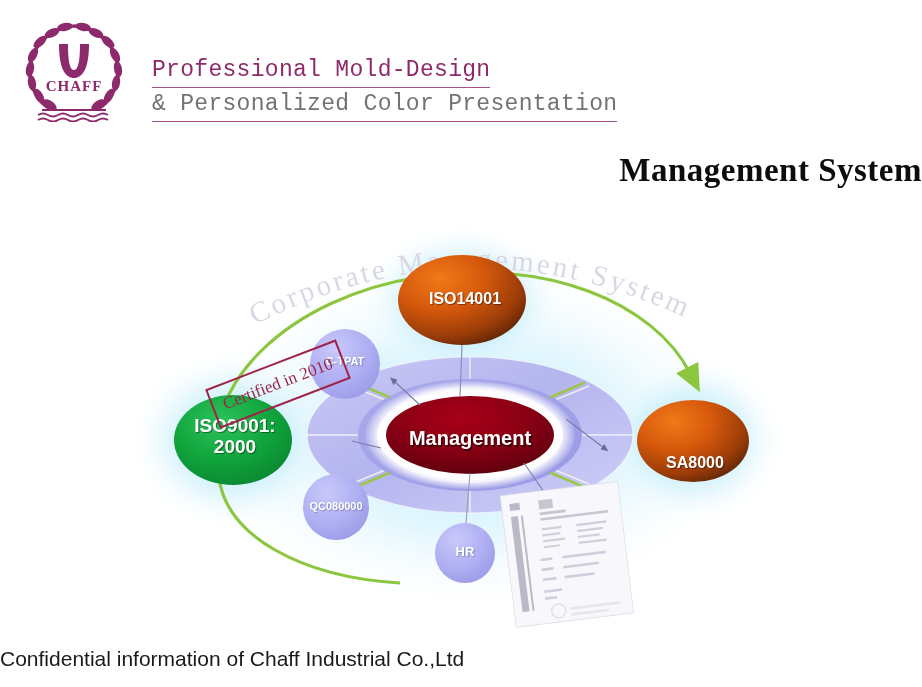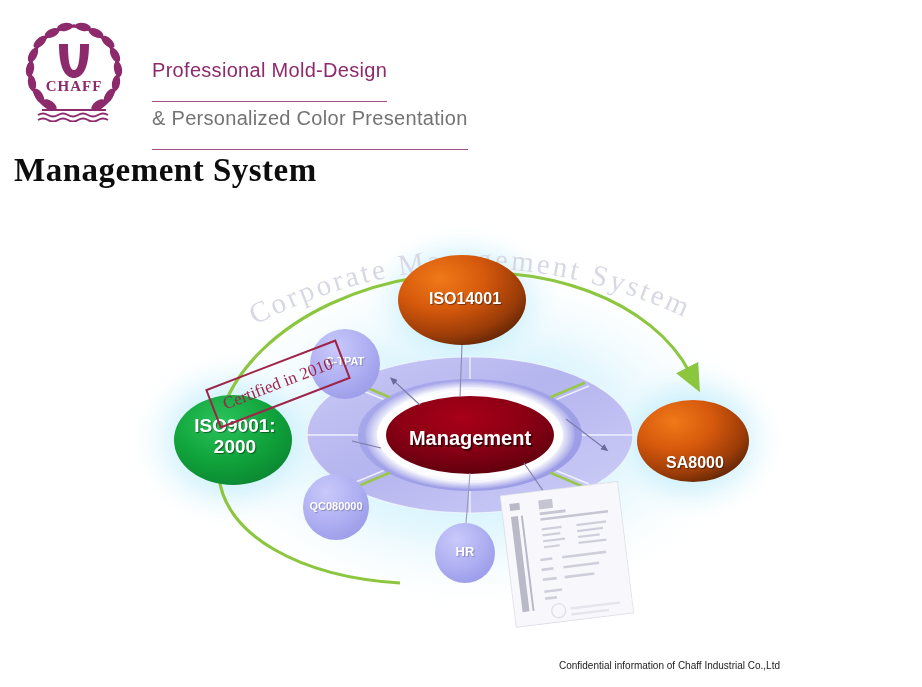--- a/index.html
+++ b/index.html
@@ -31,38 +31,38 @@
     width: 112px;
     height: 110px;
   }
   #header-lines {
     position: absolute;
     left: 152px;
     top: 54px;
     width: 420px;
   }
   .header-line {
-    font-family: Liberation Sans, sans-serif;
-    font-size: 20px;
+    font-family: Liberation Mono, monospace;
+    font-size: 23px;
     color: #8d2a6b;
     letter-spacing: 0.3px;
     line-height: 32px;
     white-space: nowrap;
     border-bottom: 1px solid #a4508a;
     display: inline-block;
-    padding-bottom: 15px;
+    padding-bottom: 1px;
   }
   #header-line-2 { color: #737373; }
 
   #page-title {
     position: absolute;
     left: 0;
     top: 152px;
     width: 922px;
-    text-align: left;
+    text-align: right;
     font-family: "Liberation Serif", serif;
     font-size: 33px;
     font-weight: bold;
     color: #0d0d0d;
     letter-spacing: 0.5px;
     padding-left: 14px;
     box-sizing: border-box;
   }
 
   
@@ -126,25 +126,24 @@
     fill: #d8d8e4;
     letter-spacing: 3px;
   }
 
   
   #footer {
     position: absolute;
     left: 0;
     bottom: 16px;
     width: 788px;
-    text-align: right;
     padding-right: 8px;
     box-sizing: border-box;
     font-family: "Liberation Sans", sans-serif;
-    font-size: 10px;
+    font-size: 21px;
     color: #1a1a1a;
   }
 </style>
 </head>
 <body>
 
 <div id="slide">
 
   <div id="logo">
     <svg viewBox="0 0 112 110" width="112" height="110" aria-hidden="true">

